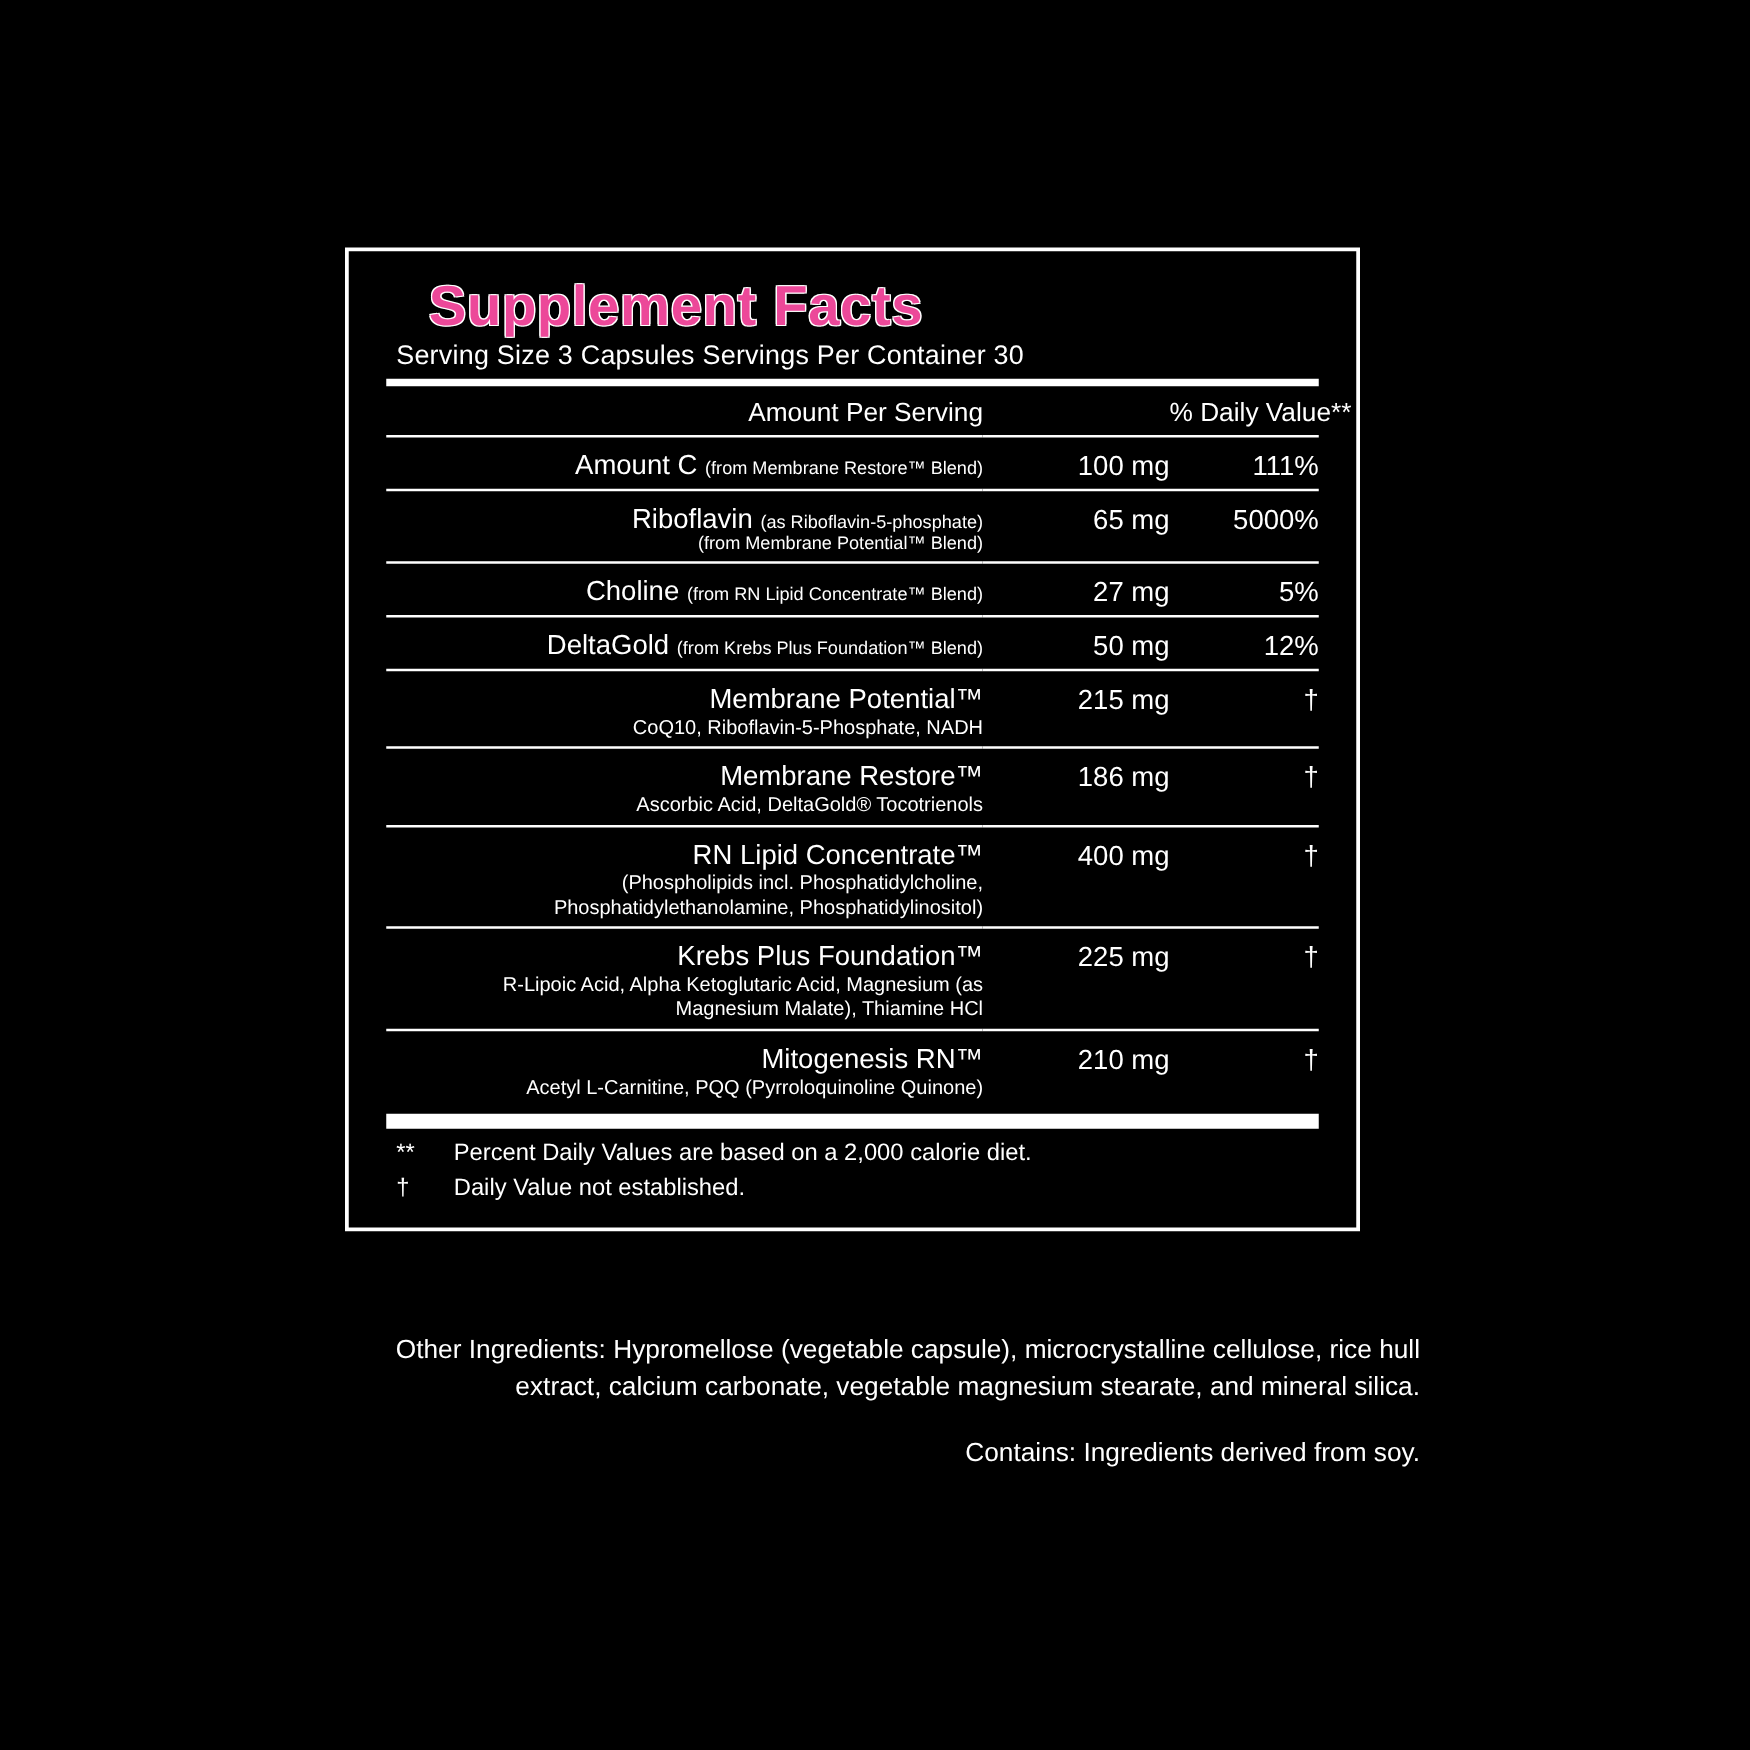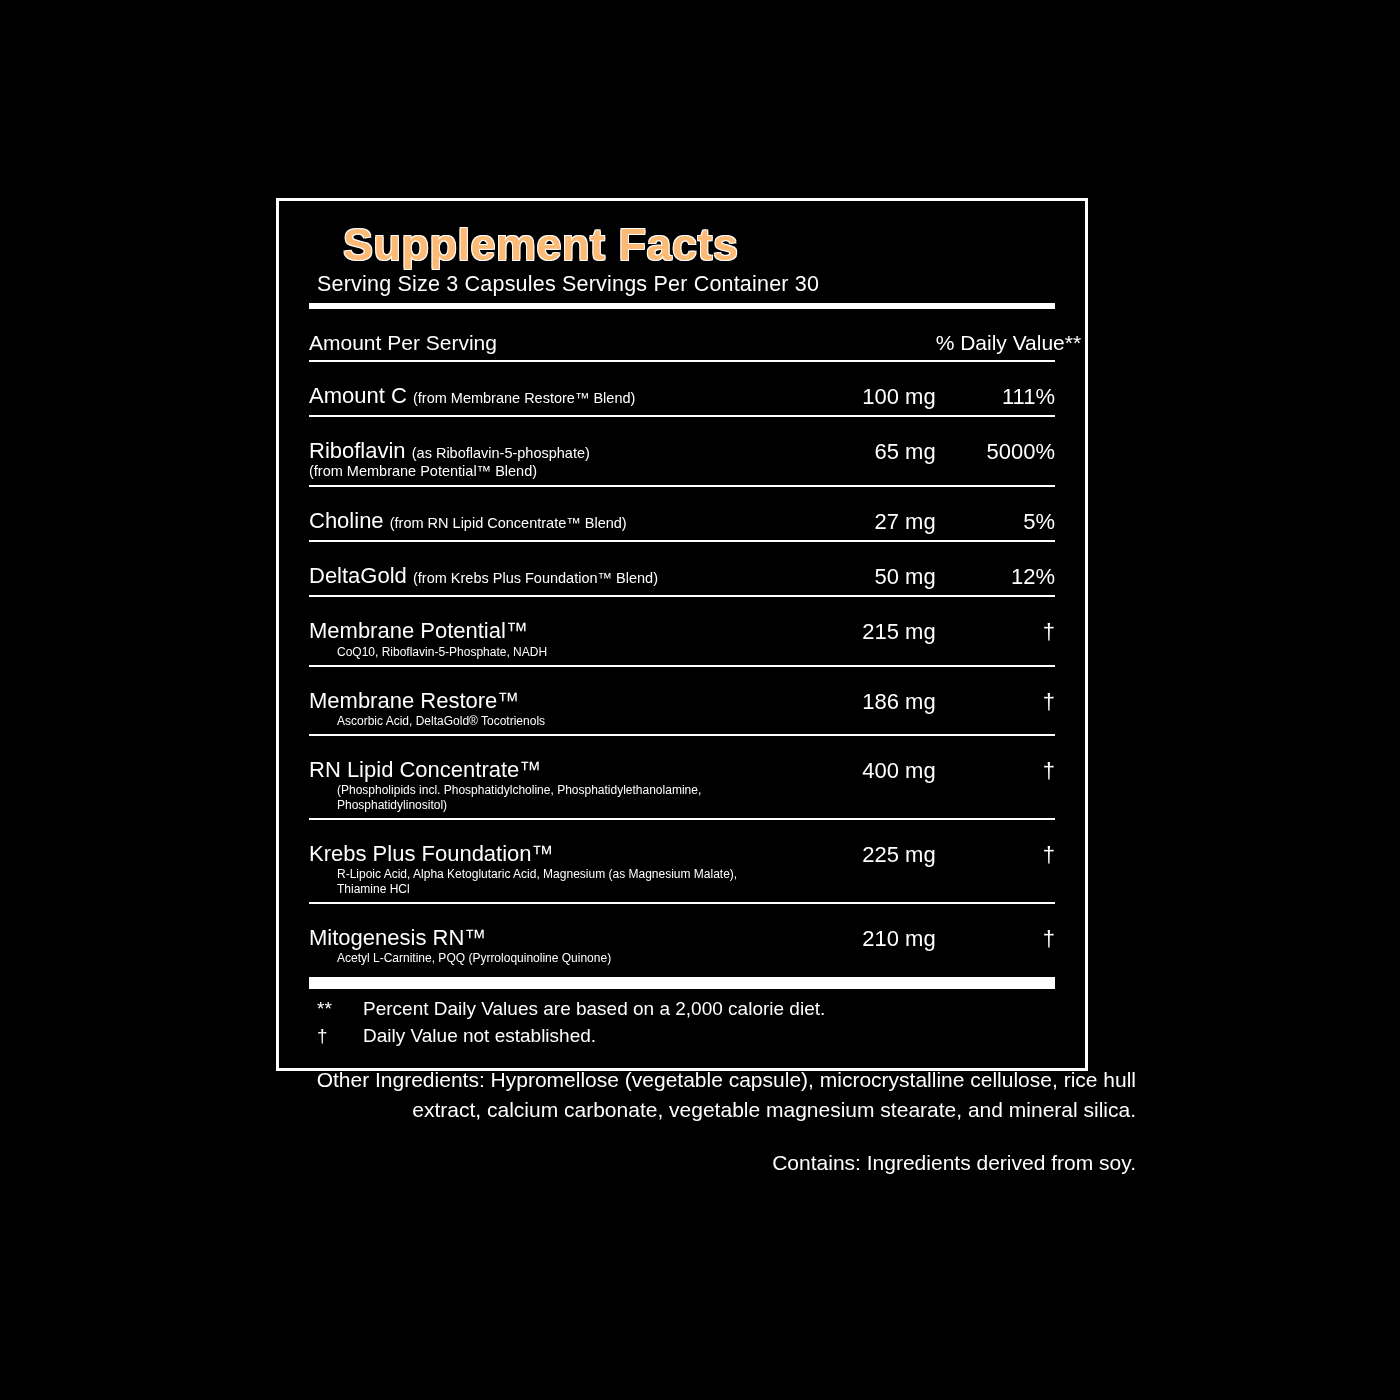--- a/index.html
+++ b/index.html
@@ -33,21 +33,21 @@
     background: #000000;
   }
 
   .sf-title {
     font-size: 45px;
     font-weight: bold;
     letter-spacing: 0.5px;
     line-height: 1.08;
     margin: 6px 0 2px 34px;
     -webkit-text-stroke: 0px;
-    color: #fdba74;
+    color: #ec4899;
     text-shadow:
       -1px -1px 0 #fff, 1px -1px 0 #fff,
       -1px  1px 0 #fff, 1px  1px 0 #fff,
       0 0 1px #fff;
   }
 
   .sf-serving {
     font-size: 21.5px;
     margin: 2px 0 6px 8px;
     letter-spacing: 0.2px;
@@ -57,34 +57,35 @@
   .rule-thick { border-top: 6px solid #ffffff; margin: 4px 0 0 0; }
   .rule-bottom{ border-top: 12px solid #ffffff; margin: 6px 0 6px 0; }
 
   table.sf {
     width: 100%;
     border-collapse: collapse;
     table-layout: fixed;
   }
   table.sf td {
     vertical-align: top;
-    padding: 22px 0 5px 0;
+    padding: 10px 0 5px 0;
+    text-align: right;
   }
   td.col-name   { width: 64%; }
   td.col-amt    { width: 20%; text-align: right; padding-right: 14px; white-space: nowrap; }
   td.col-dv     { width: 16%; text-align: right; white-space: nowrap; }
 
   tr.row-sep > td { border-top: 2px solid #ffffff; }
 
   .hdr td { font-size: 21px; padding: 4px 0 5px 0; }
   .hdr .col-name { font-weight: normal; }
 
   .nm      { font-size: 22px; line-height: 1.12; }
   .nm-sub  { font-size: 14.5px; line-height: 1.18; display: block; }
-  .nm-sub2 { font-size: 12px; line-height: 1.22; display: block; margin-top: 1px; margin-left: 28px;}
+  .nm-sub2 { font-size: 16px; line-height: 1.22; display: block; margin-top: 1px; margin-left: 28px;}
   .inline-sub { font-size: 14.5px; }
   .amt     { font-size: 22px; }
   .dv      { font-size: 22px; }
   .dagger  { font-size: 22px; }
 
   .footnotes {
     margin-top: 2px;
     font-size: 19px;
     line-height: 1.45;
   }

